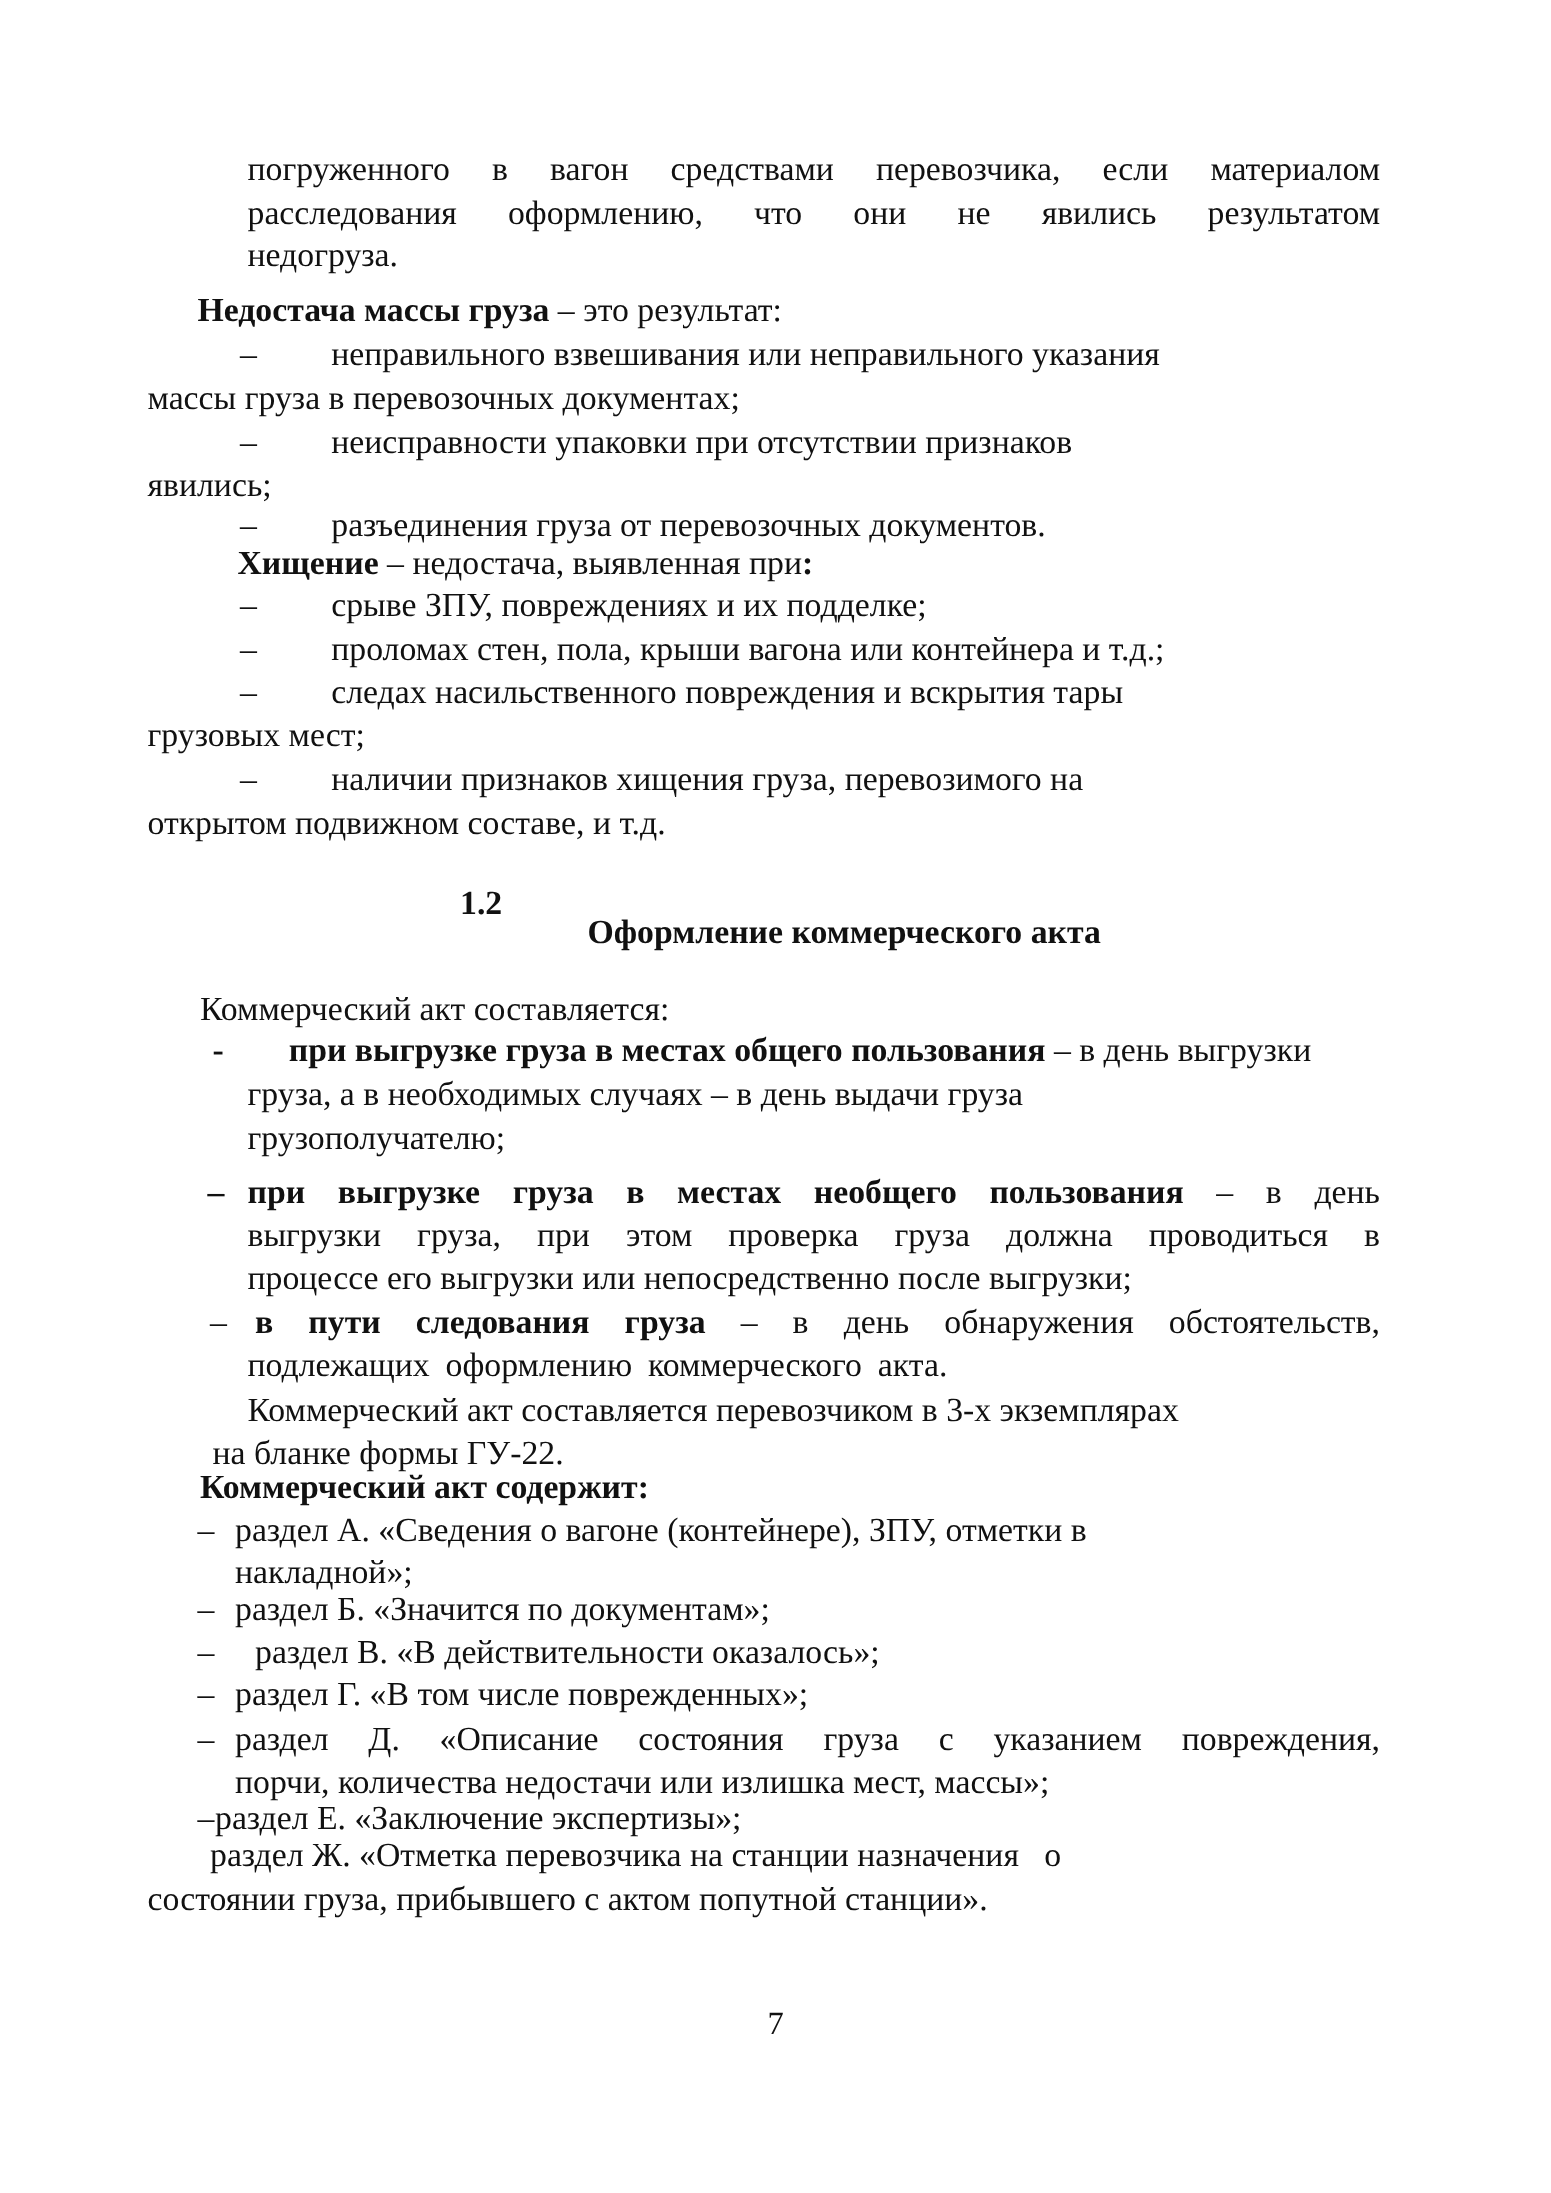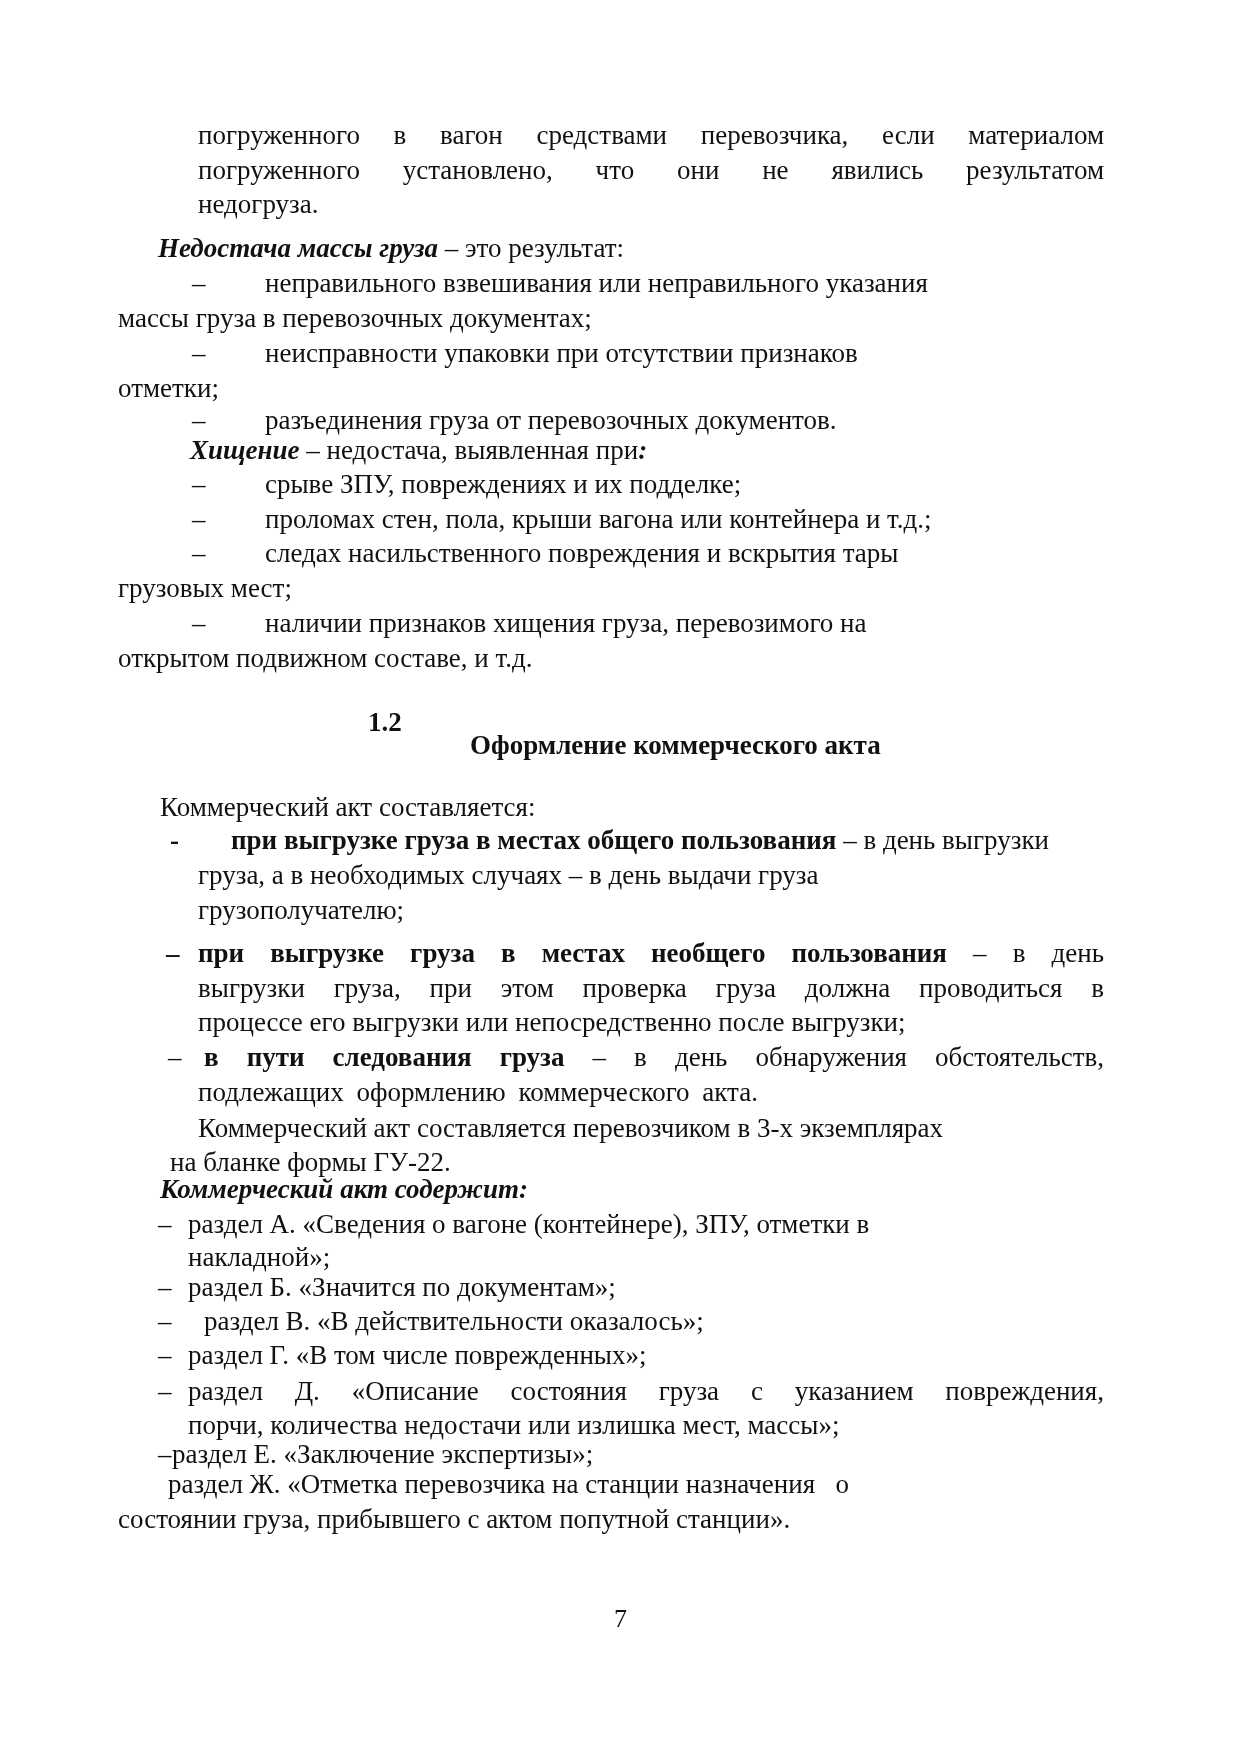--- a/index.html
+++ b/index.html
@@ -20,21 +20,21 @@
       font-size: 27px;
       line-height: 34px;
       white-space: nowrap;
     }
     .justify {
       text-align: justify;
       text-align-last: justify;
       white-space: normal;
     }
     .b { font-weight: bold; }
-    .bi { font-weight: bold; font-style: italic; }
+    .bi { font-weight: bold; }
     .dash {
       position: absolute;
       font-size: 27px;
       line-height: 34px;
     }
     .heading {
       position: absolute;
       font-size: 27px;
       line-height: 34px;
       font-weight: bold;
@@ -48,36 +48,36 @@
       top: 1604px;
       font-size: 26px;
       line-height: 30px;
     }
   </style>
 </head>
 <body>
 
 <div>
   <div class="line justify" style="left:198px; top:118px; width:906px;">погруженного в вагон средствами перевозчика, если материалом</div>
-  <div class="line justify" style="left:198px; top:153px; width:906px;">погруженного установлено, что они не явились результатом</div>
+  <div class="line justify" style="left:198px; top:153px; width:906px;">расследования оформлению, что они не явились результатом</div>
   <div class="line" style="left:198px; top:187px;">недогруза.</div>
 </div>
 
 <div>
   <div class="line" style="left:158px; top:231px;">
     <span class="bi">Недостача массы груза</span><span> – это результат:</span>
   </div>
 
   <span class="dash" style="left:192px; top:266px;">–</span>
   <div class="line" style="left:265px; top:266px;">неправильного взвешивания или неправильного указания</div>
   <div class="line" style="left:118px; top:301px;">массы груза в перевозочных документах;</div>
 
   <span class="dash" style="left:192px; top:336px;">–</span>
   <div class="line" style="left:265px; top:336px;">неисправности упаковки при отсутствии признаков</div>
-  <div class="line" style="left:118px; top:371px;">отметки;</div>
+  <div class="line" style="left:118px; top:371px;">явились;</div>
 
   <span class="dash" style="left:192px; top:403px;">–</span>
   <div class="line" style="left:265px; top:403px;">разъединения груза от перевозочных документов.</div>
 </div>
 
 <div>
   <div class="line" style="left:190px; top:433px;">
     <span class="bi">Хищение</span><span> – недостача, выявленная при</span><span class="bi">:</span>
   </div>
 

